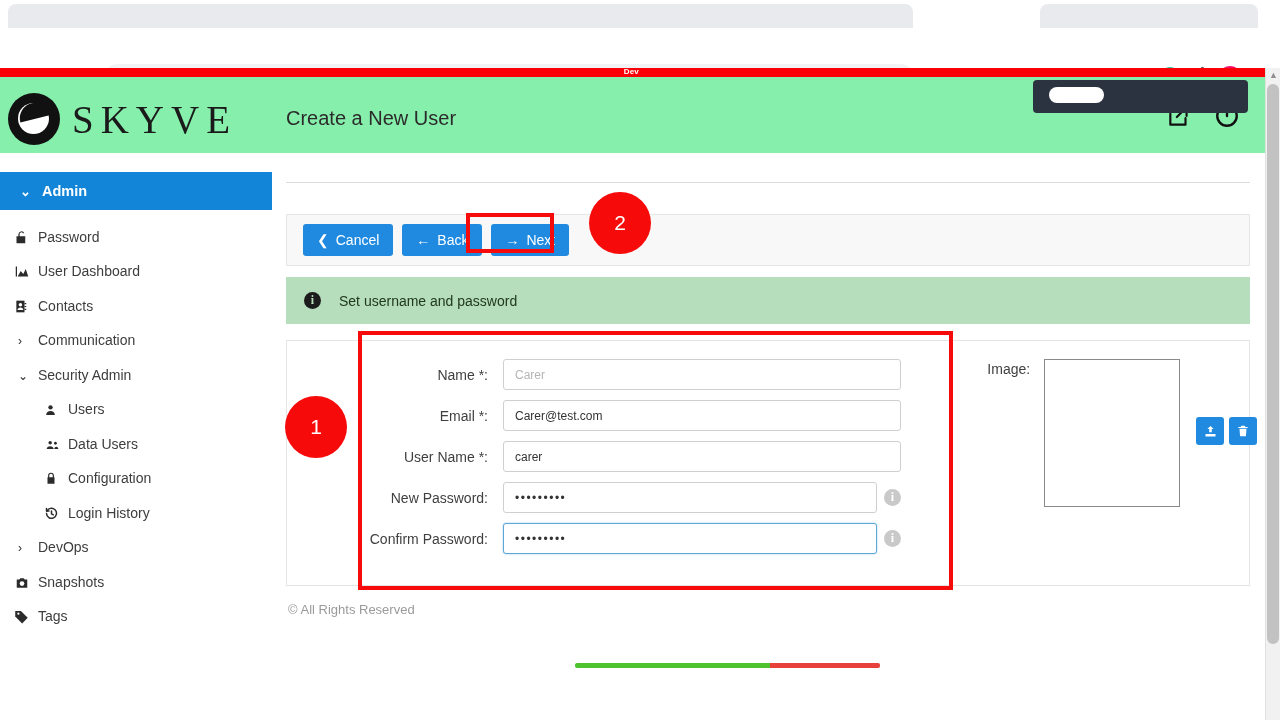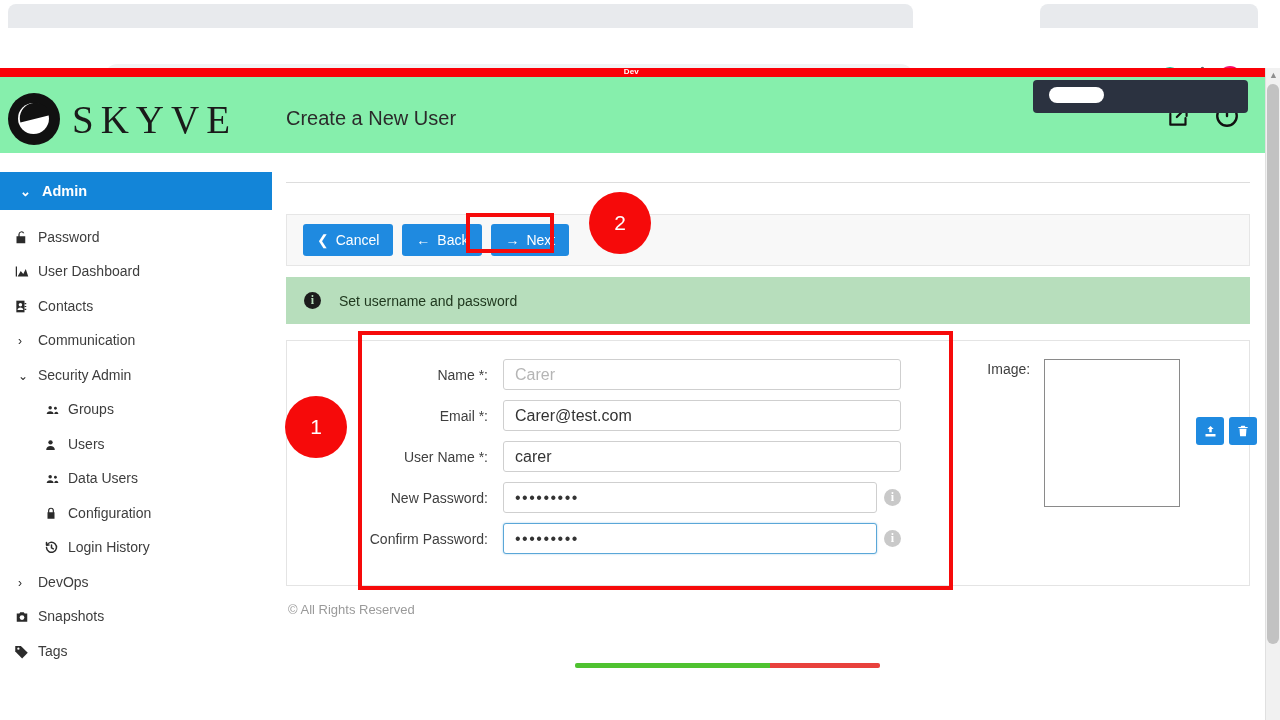--- a/index.html
+++ b/index.html
@@ -98,21 +98,21 @@
   #form-panel { position:absolute; left:14px; top:168px; right:8px; height:246px; background:#ffffff; border:1px solid #e4e4e4; }
 
   .form-col { position:absolute; top:18px; }
   #col-left { left:20px; width:660px; }
   #col-right { left:690px; width:280px; }
 
   .field-row { display:flex; align-items:center; margin-bottom:10px; }
   .field-label { width:196px; text-align:right; padding-right:15px; font-size:14px; color:#3f3f3f; }
   .field-input {
     width:398px; height:31px; border:1px solid #cfcfcf; border-radius:3px; background:#ffffff;
-    font-size:16px; color:#333; padding:0 11px; font-family:"Liberation Sans", sans-serif; outline:none;
+    font-size:12px; color:#333; padding:0 11px; font-family:"Liberation Sans", sans-serif; outline:none;
   }
   .field-input::placeholder { color:#b5b5b5; }
   .field-input.pw { width:374px; letter-spacing:1.5px; }
   .field-input.focused { border:1px solid #5aa7d8; box-shadow:0 0 2px rgba(90,167,216,.6); }
   .help-icon { width:17px; height:17px; margin-left:7px; border-radius:50%; background:#c9c9c9; color:#ffffff;
      font-size:12px; font-weight:bold; line-height:17px; text-align:center; font-family:"Liberation Serif", serif; }
 
   #image-row { display:flex; align-items:flex-start; }
   #image-label { width:72px; text-align:right; padding-right:14px; font-size:14px; color:#3f3f3f; padding-top:2px; }
   #image-box { width:148px; height:148px; border:1px solid #8a8a8a; background:#ffffff; }
@@ -246,31 +246,20 @@
           </span>
           <span class="lbl">Contacts</span>
         </div>
         <div class="nav-item">
           <span class="chev">›</span>
           <span class="lbl">Communication</span>
         </div>
         <div class="nav-item">
           <span class="chev">⌄</span>
           <span class="lbl">Security Admin</span>
-        </div>
-        <div class="nav-item indent">
-          <span class="ico">
-            <svg width="17" height="14" viewBox="0 0 24 24" fill="#2b2b2b">
-              <circle cx="8" cy="8" r="3"></circle>
-              <circle cx="17" cy="9" r="2.4"></circle>
-              <path d="M2 19c0-3.3 2.7-5 6-5s6 1.7 6 5H2z"></path>
-              <path d="M15 19c0-2.3 1.3-4 3.5-4S22 16.7 22 19h-7z"></path>
-            </svg>
-          </span>
-          <span class="lbl">Groups</span>
         </div>
         <div class="nav-item indent">
           <span class="ico">
             <svg width="13" height="14" viewBox="0 0 24 24" fill="#2b2b2b">
               <circle cx="12" cy="7" r="4"></circle>
               <path d="M4 21c0-4.4 3.6-7 8-7s8 2.6 8 7H4z"></path>
             </svg>
           </span>
           <span class="lbl">Users</span>
         </div>

